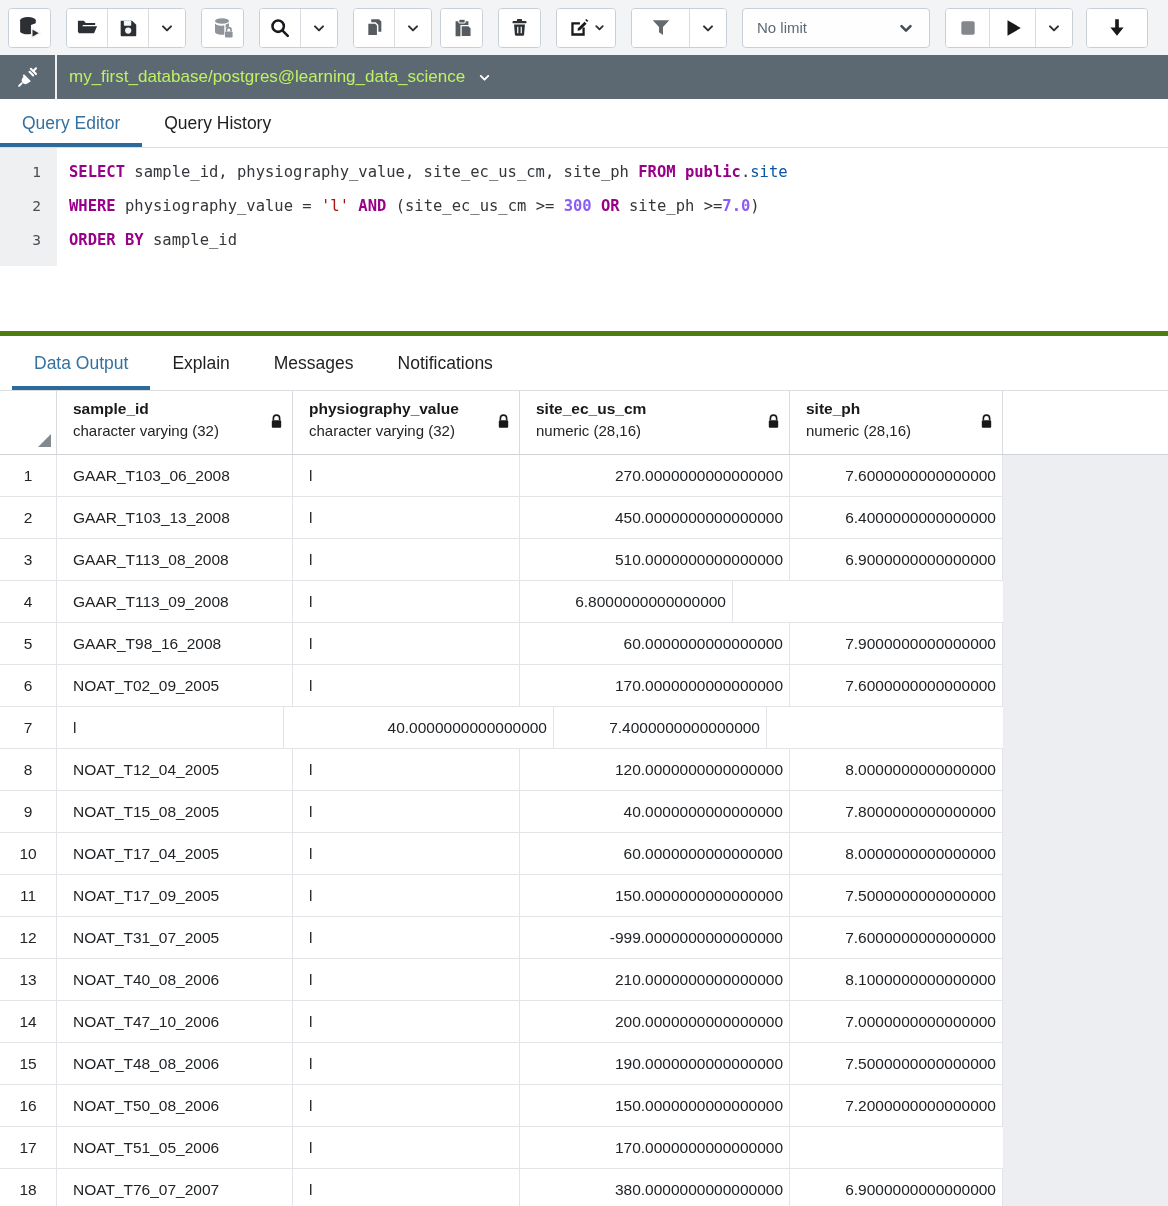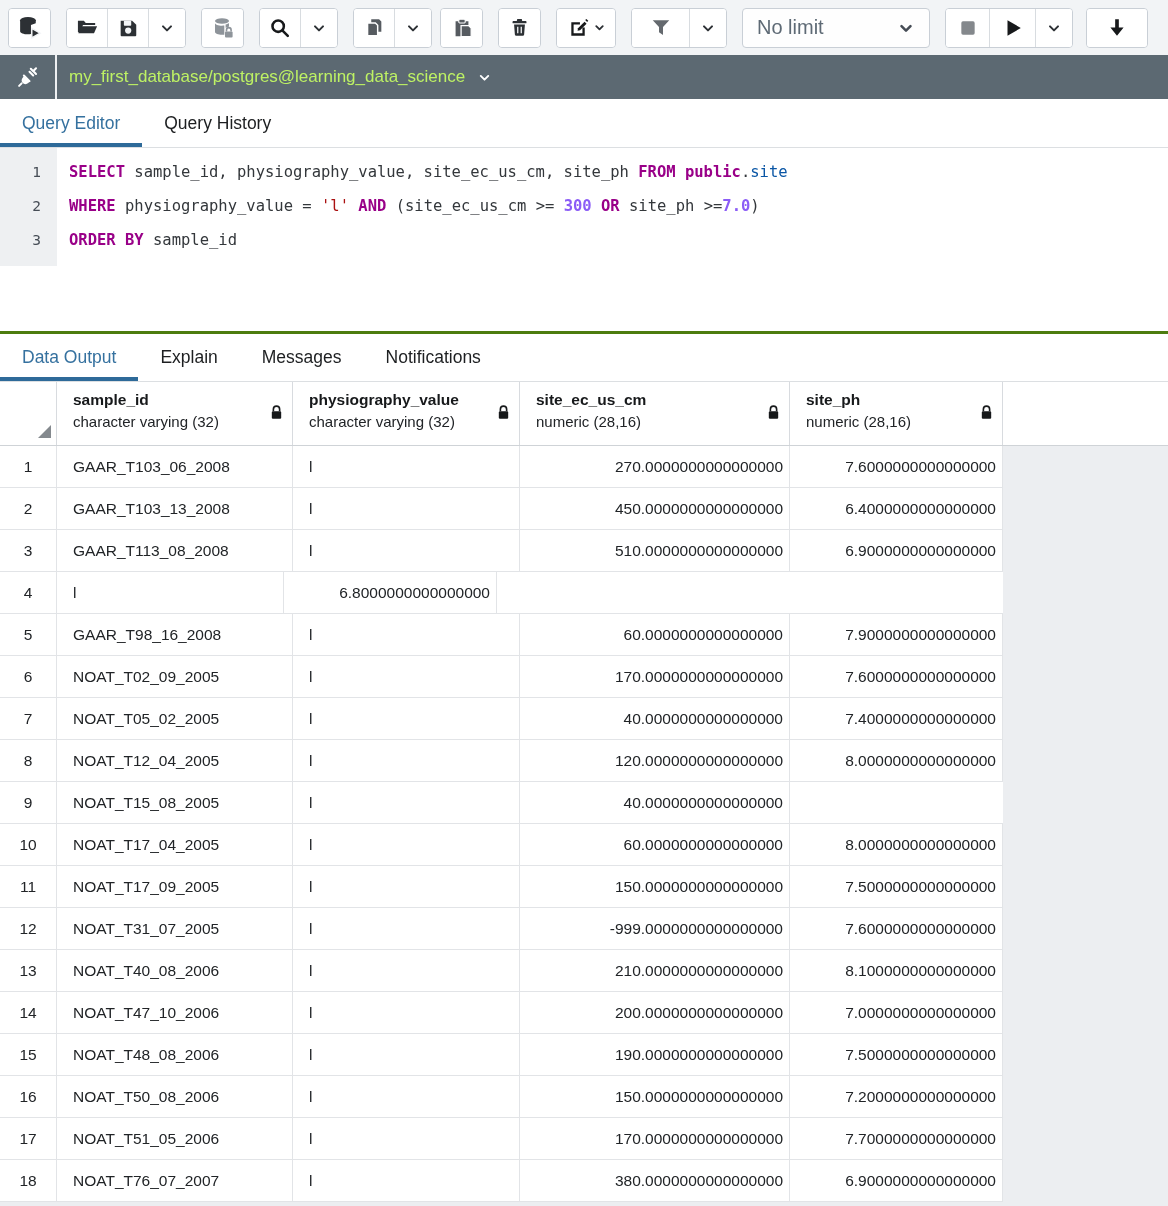--- a/index.html
+++ b/index.html
@@ -13,34 +13,34 @@
               border:1px solid #c9cfd6; border-radius:4px; overflow:hidden; flex:0 0 auto; }
   .tb-seg { width:41px; display:flex; align-items:center; justify-content:center;
             border-right:1px solid #d8dce0; cursor:pointer; background:#fff; border-top:none; border-bottom:none; border-left:none;}
   .tb-seg:last-child { border-right:none; }
   .tb-seg.narrow { width:36px; }
   .tb-seg.wide { width:58px; gap:3px; }
   .icon { display:flex; align-items:center; justify-content:center; }
   svg { display:block; }
   .limit-box { width:188px; height:40px; background:#fefefe; border:1px solid #c9cfd6;
                border-radius:4px; display:flex; align-items:center; justify-content:space-between;
-               padding:0 14px; color:#5e6a75; font-size:20px; cursor:pointer; flex:0 0 auto;}
+               padding:0 14px; color:#5e6a75; font-size:15px; cursor:pointer; flex:0 0 auto;}
   .gap-sm { margin-left:-7px; }
 
   
   .connbar { height:44px; background:#5c6972; display:flex; align-items:stretch; color:#bef264; }
   .conn-icon-cell { width:57px; display:flex; align-items:center; justify-content:center;
                     border-right:2px solid #eef0f2; flex:0 0 57px; }
   .conn-label-wrap { display:flex; align-items:center; gap:12px; margin-left:12px;
                      font-size:17px; cursor:pointer; }
 
   
   .tabstrip { display:flex; background:#fff; border-bottom:1px solid #dcdfe2; }
   .tabstrip.editor-tabs { height:49px; }
-  .tabstrip.output-tabs { height:51px; border-top:3px solid #4d7c0f; }
+  .tabstrip.output-tabs { height:60px; border-top:5px solid #4d7c0f;padding-left:12px; }
   .tab { padding:0 22px; display:flex; align-items:center; font-size:17.5px;
          color:#1d1f21; position:relative; cursor:pointer; }
   .tab.active { color:#35719f; }
   .tab.active::after { content:""; position:absolute; left:0; right:0; bottom:0;
                        height:4px; background:#2e6a99; }
 
   
   .editor { height:183px; background:#fff; position:relative;
             font-family:"DejaVu Sans Mono", monospace; font-size:15.5px; }
   .gutter-bg { position:absolute; left:0; top:0; width:57px; height:118px; background:#eef0f2; }
@@ -380,56 +380,57 @@
     </div>
     <div class="g-row">
       <div class="g-cell g-rownum">3</div>
       <div class="g-cell" style="width: 236px; flex: 0 0 236px;">GAAR_T113_08_2008</div>
       <div class="g-cell" style="width: 227px; flex: 0 0 227px;">l</div>
       <div class="g-cell num" style="width: 270px; flex: 0 0 270px;">510.0000000000000000</div>
       <div class="g-cell num" style="width: 213px; flex: 0 0 213px;">6.9000000000000000</div>
     </div>
     <div class="g-row">
       <div class="g-cell g-rownum">4</div>
+      <div class="g-cell" style="width: 236px; flex: 0 0 236px;">GAAR_T113_09_2008</div>
       <div class="g-cell" style="width: 227px; flex: 0 0 227px;">l</div>
       <div class="g-cell num" style="width: 213px; flex: 0 0 213px;">6.8000000000000000</div>
     </div>
     <div class="g-row">
       <div class="g-cell g-rownum">5</div>
       <div class="g-cell" style="width: 236px; flex: 0 0 236px;">GAAR_T98_16_2008</div>
       <div class="g-cell" style="width: 227px; flex: 0 0 227px;">l</div>
       <div class="g-cell num" style="width: 270px; flex: 0 0 270px;">60.0000000000000000</div>
       <div class="g-cell num" style="width: 213px; flex: 0 0 213px;">7.9000000000000000</div>
     </div>
     <div class="g-row">
       <div class="g-cell g-rownum">6</div>
       <div class="g-cell" style="width: 236px; flex: 0 0 236px;">NOAT_T02_09_2005</div>
       <div class="g-cell" style="width: 227px; flex: 0 0 227px;">l</div>
       <div class="g-cell num" style="width: 270px; flex: 0 0 270px;">170.0000000000000000</div>
       <div class="g-cell num" style="width: 213px; flex: 0 0 213px;">7.6000000000000000</div>
     </div>
     <div class="g-row">
       <div class="g-cell g-rownum">7</div>
-      <div class="g-cell" style="width: 236px; flex: 0 0 236px;">NOAT_T05_02_2005</div>
       <div class="g-cell" style="width: 227px; flex: 0 0 227px;">l</div>
       <div class="g-cell num" style="width: 270px; flex: 0 0 270px;">40.0000000000000000</div>
       <div class="g-cell num" style="width: 213px; flex: 0 0 213px;">7.4000000000000000</div>
     </div>
     <div class="g-row">
       <div class="g-cell g-rownum">8</div>
       <div class="g-cell" style="width: 236px; flex: 0 0 236px;">NOAT_T12_04_2005</div>
       <div class="g-cell" style="width: 227px; flex: 0 0 227px;">l</div>
       <div class="g-cell num" style="width: 270px; flex: 0 0 270px;">120.0000000000000000</div>
       <div class="g-cell num" style="width: 213px; flex: 0 0 213px;">8.0000000000000000</div>
     </div>
     <div class="g-row">
       <div class="g-cell g-rownum">9</div>
       <div class="g-cell" style="width: 236px; flex: 0 0 236px;">NOAT_T15_08_2005</div>
       <div class="g-cell" style="width: 227px; flex: 0 0 227px;">l</div>
       <div class="g-cell num" style="width: 270px; flex: 0 0 270px;">40.0000000000000000</div>
+      <div class="g-cell num" style="width: 213px; flex: 0 0 213px;">7.8000000000000000</div>
     </div>
     <div class="g-row">
       <div class="g-cell g-rownum">10</div>
       <div class="g-cell" style="width: 236px; flex: 0 0 236px;">NOAT_T17_04_2005</div>
       <div class="g-cell" style="width: 227px; flex: 0 0 227px;">l</div>
       <div class="g-cell num" style="width: 270px; flex: 0 0 270px;">60.0000000000000000</div>
       <div class="g-cell num" style="width: 213px; flex: 0 0 213px;">8.0000000000000000</div>
     </div>
     <div class="g-row">
       <div class="g-cell g-rownum">11</div>
@@ -471,21 +472,20 @@
       <div class="g-cell" style="width: 236px; flex: 0 0 236px;">NOAT_T50_08_2006</div>
       <div class="g-cell" style="width: 227px; flex: 0 0 227px;">l</div>
       <div class="g-cell num" style="width: 270px; flex: 0 0 270px;">150.0000000000000000</div>
       <div class="g-cell num" style="width: 213px; flex: 0 0 213px;">7.2000000000000000</div>
     </div>
     <div class="g-row">
       <div class="g-cell g-rownum">17</div>
       <div class="g-cell" style="width: 236px; flex: 0 0 236px;">NOAT_T51_05_2006</div>
       <div class="g-cell" style="width: 227px; flex: 0 0 227px;">l</div>
       <div class="g-cell num" style="width: 270px; flex: 0 0 270px;">170.0000000000000000</div>
-      <div class="g-cell num" style="width: 213px; flex: 0 0 213px;">7.7000000000000000</div>
     </div>
     <div class="g-row">
       <div class="g-cell g-rownum">18</div>
       <div class="g-cell" style="width: 236px; flex: 0 0 236px;">NOAT_T76_07_2007</div>
       <div class="g-cell" style="width: 227px; flex: 0 0 227px;">l</div>
       <div class="g-cell num" style="width: 270px; flex: 0 0 270px;">380.0000000000000000</div>
       <div class="g-cell num" style="width: 213px; flex: 0 0 213px;">6.9000000000000000</div>
     </div>
   </div>
 

